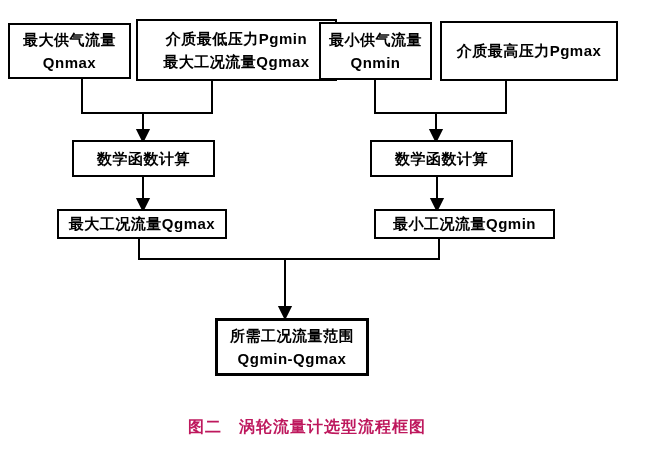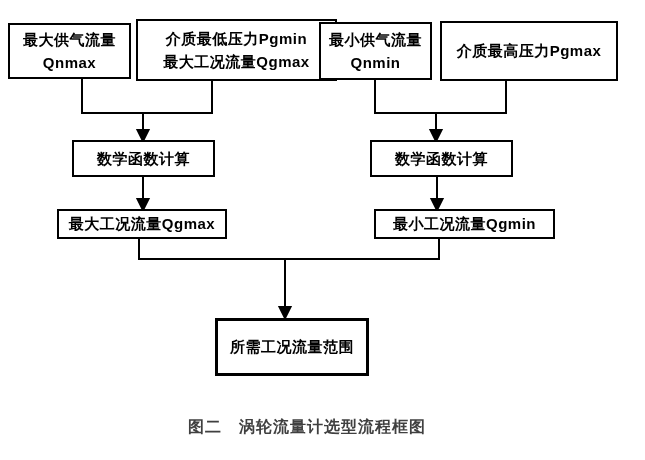--- a/index.html
+++ b/index.html
@@ -42,21 +42,21 @@
   .node.thick { border-width: 3px; }
   .caption {
     position: absolute;
     left: 0;
     top: 417px;
     width: 614px;
     text-align: center;
     font-weight: bold;
     font-size: 16px;
     letter-spacing: 1px;
-    color: #404040;
+    color: #be185d;
     z-index: 1;
   }
 </style>
 </head>
 <body>
 
 <div class="stage">
 
   <svg class="wires" width="645" height="460" viewBox="0 0 645 460">
     <g stroke="#000000" stroke-width="2" fill="#000000">
@@ -127,17 +127,18 @@
   <div class="node" style="left:57px; top:209px; width:170px; height:30px;align-items:center;">
     <span>最大工况流量Qgmax</span>
   </div>
 
   <div class="node" style="left:374px; top:209px; width:181px; height:30px;">
     <span>最小工况流量Qgmin</span>
   </div>
 
   <div class="node thick" style="left:215px; top:318px; width:154px; height:58px;">
     <span>所需工况流量范围</span>
+    <span>Qgmin-Qgmax</span>
   </div>
 
   <div class="caption">图二　涡轮流量计选型流程框图</div>
 
 </div>
 
 </body></html>

